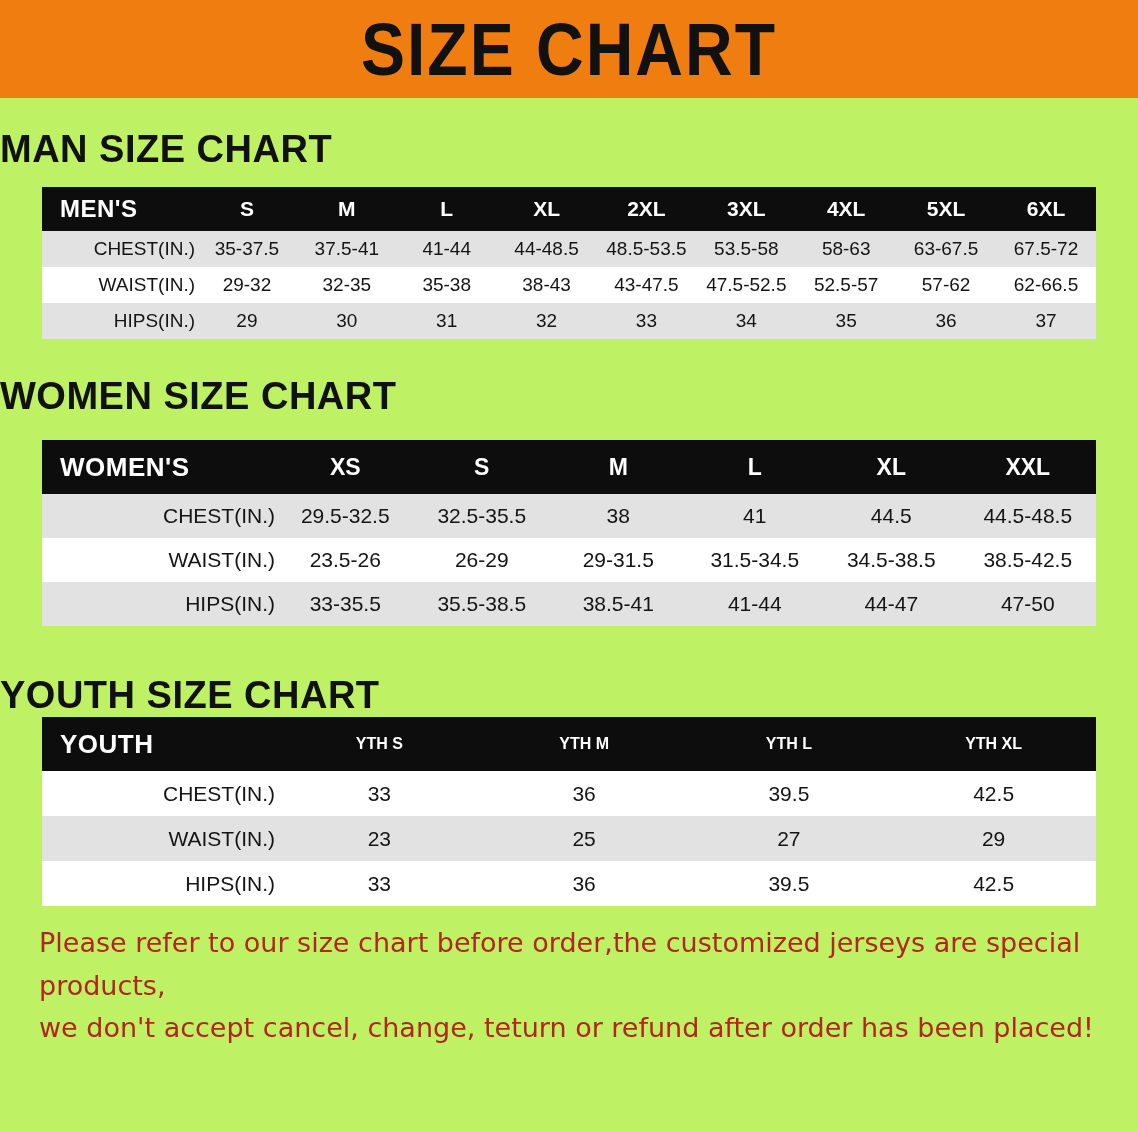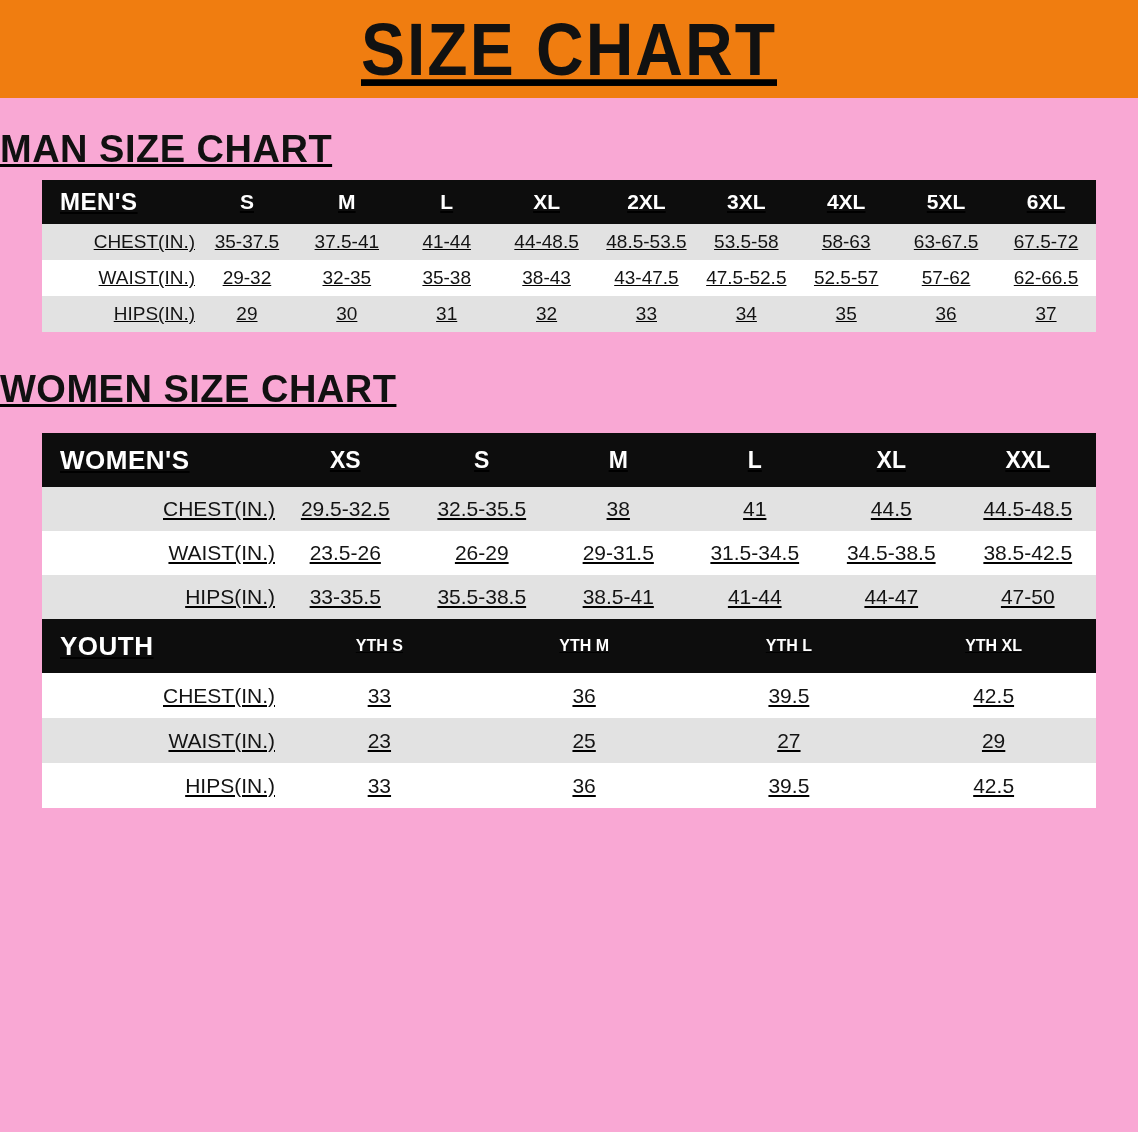--- a/index.html
+++ b/index.html
@@ -11,22 +11,21 @@
     width: 1138px;
     height: 1132px;
     background: #ffffff;
     font-family: "Liberation Sans", sans-serif;
     overflow: hidden;
   }
   .page {
     width: 1138px;
     height: 1132px;
     position: relative;
-    background: #f9a8d4;
-    text-decoration: underline;
+    background: #bef264;
   }
   
   .banner {
     width: 100%;
     height: 98px;
     background: #f07d10;
     display: flex;
     align-items: center;
     justify-content: center;
   }
@@ -80,21 +79,21 @@
     padding: 7px 2px;
   }
   .chart-table tbody td.rowlabel {
     text-align: right;
     font-size: 19px;
   }
   .row-shade-a td { background: #e2e2e2; }
   .row-shade-b td { background: #ffffff; }
 
   
-  #men-table { width: 1054px; margin-top: 9px; }
+  #men-table { width: 1054px; margin-top: 16px; }
   #men-table thead th { height: 44px; }
   #men-table tbody tr td { height: 35px; }
   #men-table col.c0 { width: 155px; }
 
   
   #women-table { width: 1054px; margin-top: 22px; }
   #women-table thead th { height: 54px; font-size: 23px; margin-left: 20px; }
   #women-table thead th.rowlabel-head { font-size: 26px; }
   #women-table tbody tr td { height: 44px; font-size: 21px; }
   #women-table col.c0 { width: 235px; }
@@ -242,20 +241,21 @@
         <td>33-35.5</td>
         <td>35.5-38.5</td>
         <td>38.5-41</td>
         <td>41-44</td>
         <td>44-47</td>
         <td>47-50</td>
       </tr>
     </tbody>
   </table>
 
+  <div class="section-title" id="youth-title">YOUTH SIZE CHART</div>
   <table class="chart-table" id="youth-table">
     <colgroup>
       <col class="c0">
         <col>
         <col>
         <col>
         <col>
     </colgroup>
     <thead>
       <tr>
@@ -284,14 +284,18 @@
       <tr class="row-shade-b">
         <td class="rowlabel">HIPS(IN.)</td>
         <td>33</td>
         <td>36</td>
         <td>39.5</td>
         <td>42.5</td>
       </tr>
     </tbody>
   </table>
 
+  <div class="note">
+    <span class="line">Please refer to our size chart before order,the customized jerseys are special products,</span>
+    <span class="line line2">we don't accept cancel, change, teturn or refund after order has been placed!</span>
+  </div>
 
 </div>
 
 </body></html>

